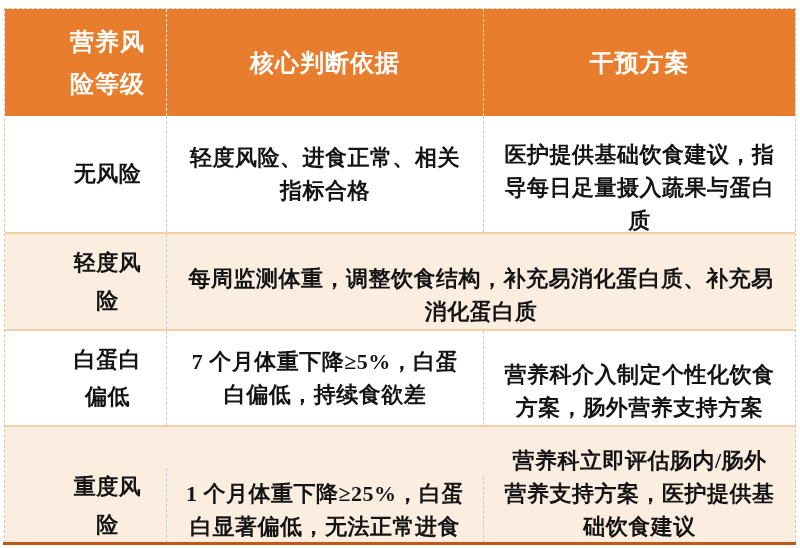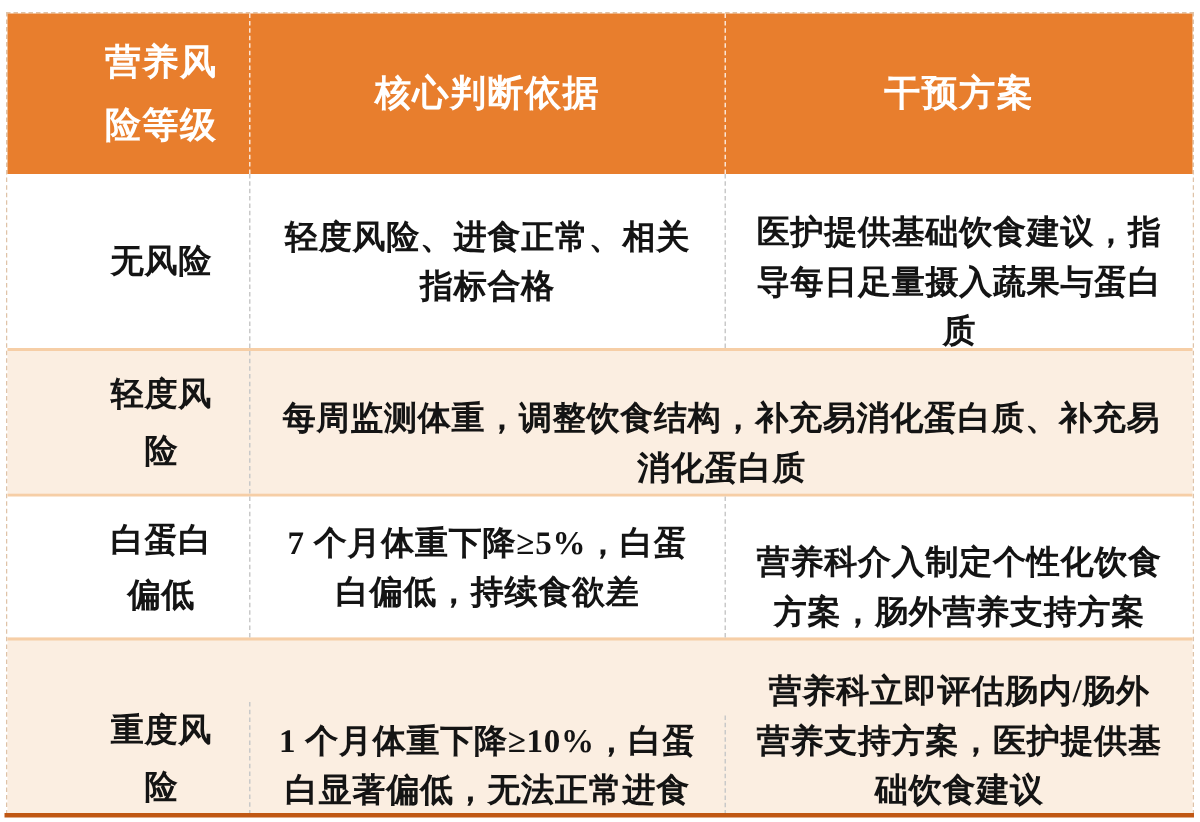--- a/index.html
+++ b/index.html
@@ -90,19 +90,19 @@
     </div>
 
     <div class="t-row t-body r3">
       <div class="cell c1">白蛋白偏低</div>
       <div class="cell c2">7 个月体重下降≥5%，白蛋白偏低，持续食欲差</div>
       <div class="cell c3">营养科介入制定个性化饮食方案，肠外营养支持方案</div>
     </div>
 
     <div class="t-row t-body r4">
       <div class="cell c1">重度风险</div>
-      <div class="cell c2">1 个月体重下降≥10%，白蛋白显著偏低，无法正常进食</div>
+      <div class="cell c2">1 个月体重下降≥25%，白蛋白显著偏低，无法正常进食</div>
       <div class="cell c3">营养科立即评估肠内/肠外营养支持方案，医护提供基础饮食建议</div>
     </div>
 
   </div>
   <div class="bottom-bar"></div>
 </div>
 
 </body></html>

